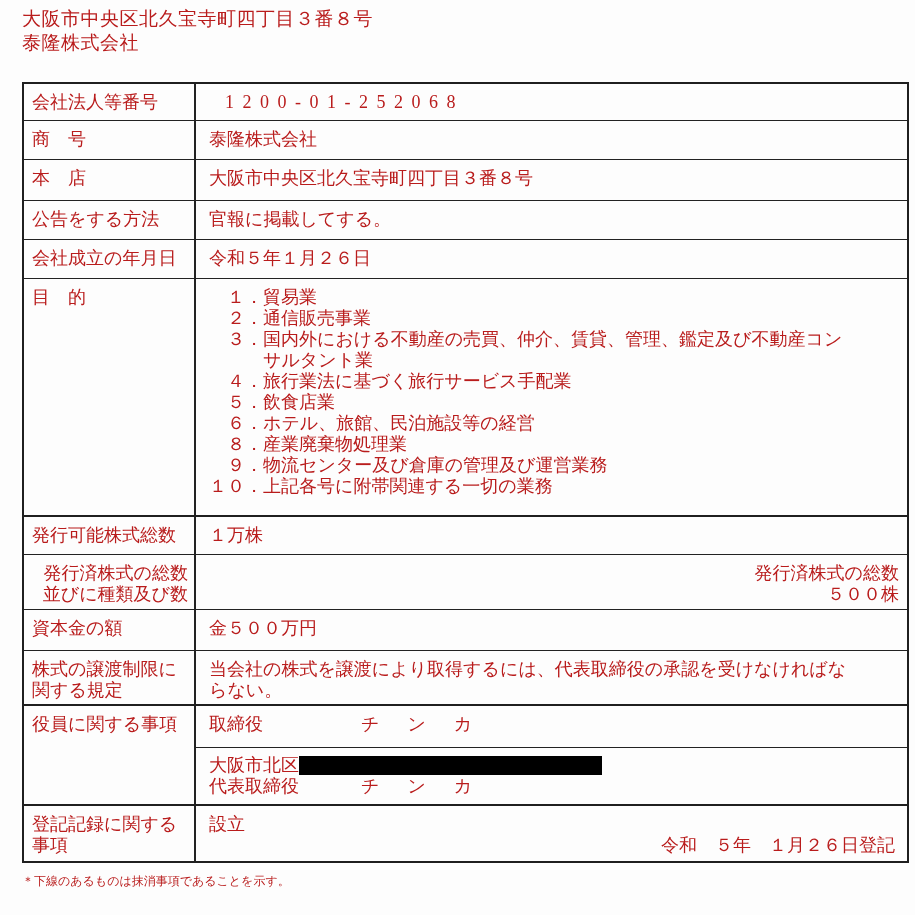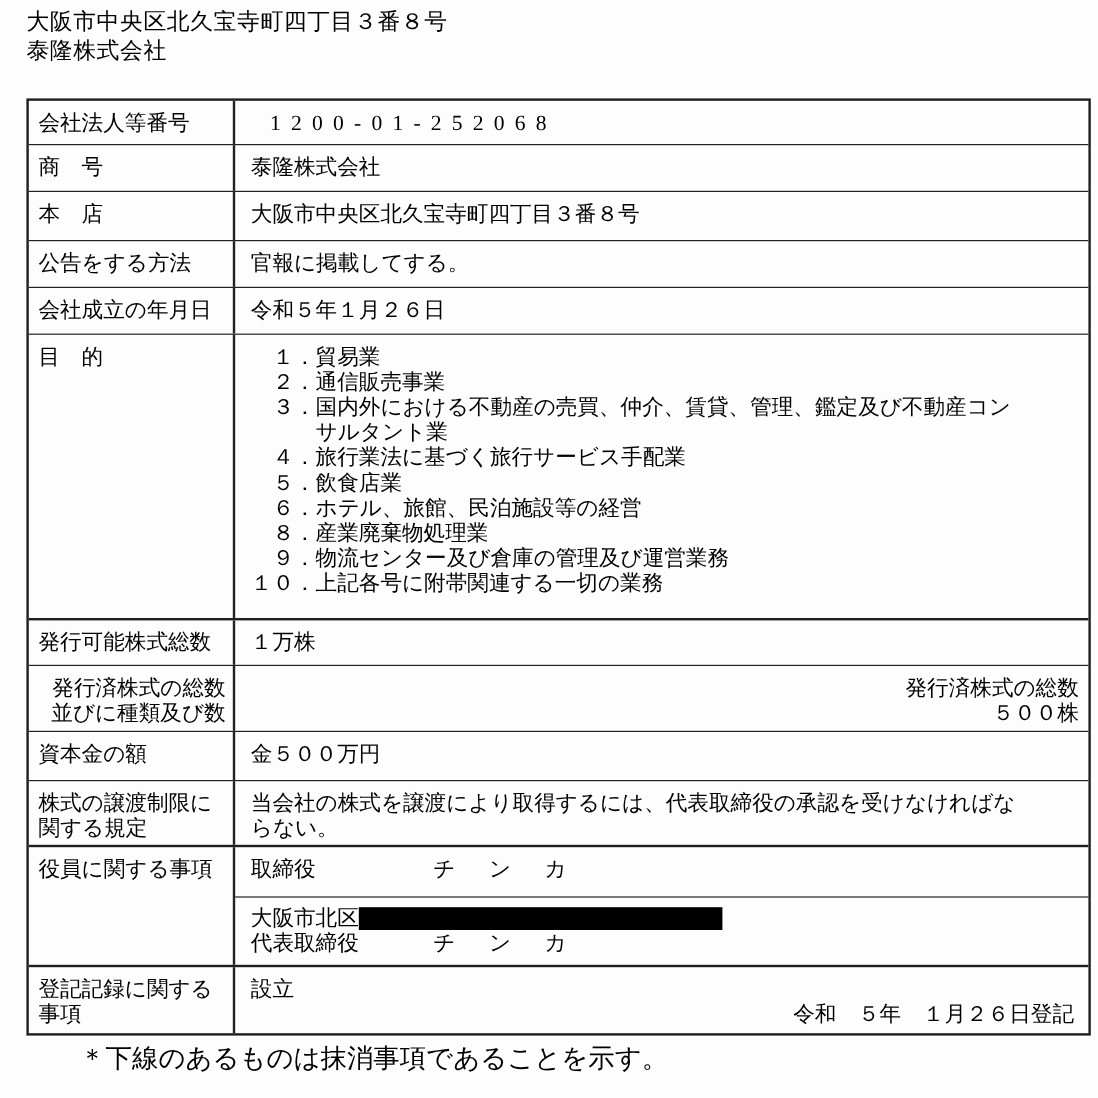--- a/index.html
+++ b/index.html
@@ -2,21 +2,21 @@
 <html lang="ja"><head>
 <meta charset="utf-8">
 <style>
   * { margin: 0; padding: 0; box-sizing: border-box; }
   html, body { background: #ffffff; }
   .page {
     position: relative;
     width: 915px;
     height: 915px;
     background: #fdfdfd;
-    color: #000000;
+    color: #b91c1c;
     font-family: "Liberation Serif", "DejaVu Serif", serif;
     font-size: 18px;
     line-height: 21px;
     overflow: hidden;
   }
   .doc-header {
     position: absolute;
     left: 22px;
     top: 7px;
     font-size: 19px;
@@ -81,22 +81,21 @@
     width: 303px;
     height: 19px;
     background: #000000;
     vertical-align: -4px;
   }
   .reg-date-line { text-align: right; padding-right: 4px; margin-top: 0; }
   .footnote {
     position: absolute;
     left: 22px;
     top: 871px;
-    font-size: 22px;
-    margin-left: 44px;
+    font-size: 12px;
   }
 </style>
 </head>
 <body>
 
 <div class="page">
 
   <div class="doc-header">
     <div>大阪市中央区北久宝寺町四丁目３番８号</div>
     <div>泰隆株式会社</div>

